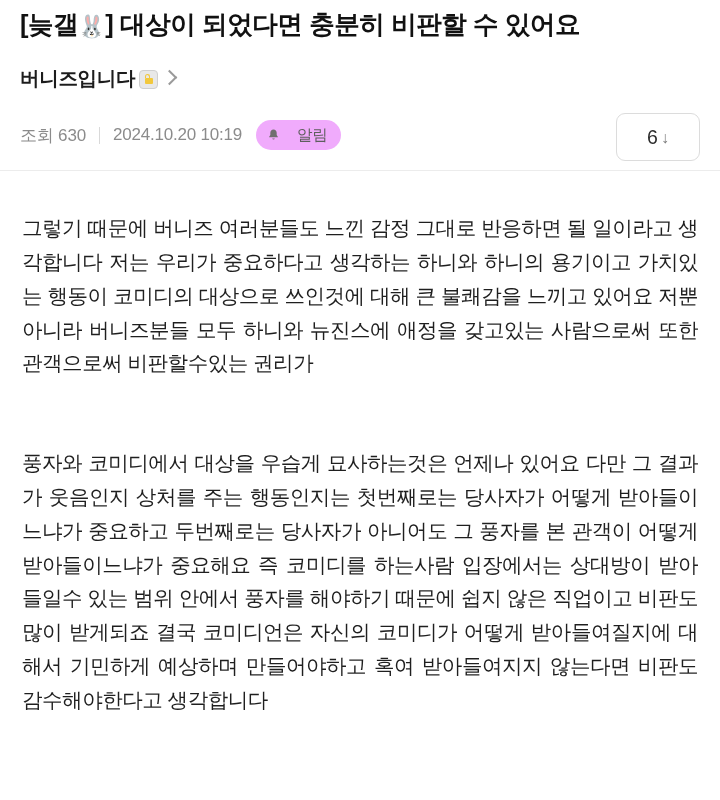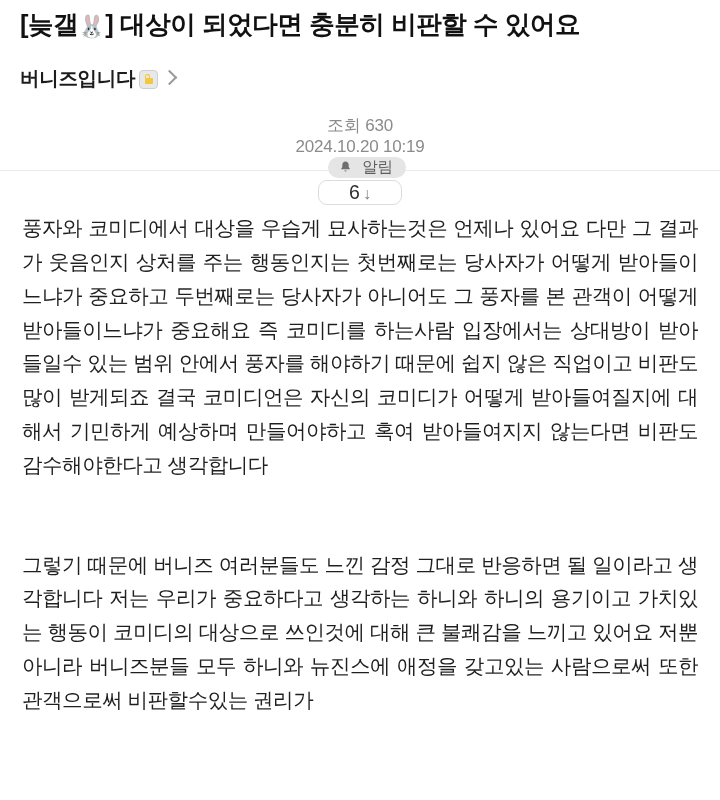--- a/index.html
+++ b/index.html
@@ -100,21 +100,20 @@
     top: -1px;
   }
 
   
   .meta-row {
     display: flex;
     align-items: center;
     margin-top: 22px;
     padding: 0 20px;
     height: 42px;
-    flex-direction: column;
   }
   .views {
     font-size: 17px;
     color: #8b8b8b;
     letter-spacing: -0.2px;
   }
   .meta-divider {
     width: 1px;
     height: 17px;
     background: #d9d9d9;
@@ -122,25 +121,25 @@
   }
   .timestamp {
     font-size: 17px;
     color: #8b8b8b;
     letter-spacing: -0.2px;
   }
   .alarm-chip {
     margin-left: 14px;
     height: 30px;
     border-radius: 16px;
-    background: #e5e5e5;
+    background: #f0abfc;
     display: inline-flex;
     align-items: center;
     padding: 0 13px 0 10px;
-    gap: 9px;
+    gap: 16px;
   }
   .bell-icon {
     width: 15px;
     height: 15px;
     position: relative;
     display: inline-block;
   }
   .bell-icon svg { display: block; }
   .alarm-label {
     font-size: 15.5px;
@@ -234,17 +233,17 @@
 
     <span class="count-box">
       <span class="count-num">6</span>
       <span class="count-arrow">↓</span>
     </span>
   </div>
 
   <div class="section-rule"></div>
 
   <div class="post-body">
+    <p class="paragraph">그렇기 때문에 버니즈 여러분들도 느낀 감정 그대로 반응하면 될 일이라고 생각합니다 저는 우리가 중요하다고 생각하는 하니와 하니의 용기이고 가치있는 행동이 코미디의 대상으로 쓰인것에 대해 큰 불쾌감을 느끼고 있어요 저뿐 아니라 버니즈분들 모두 하니와 뉴진스에 애정을 갖고있는 사람으로써 또한 관객으로써 비판할수있는 권리가</p>
     <p class="paragraph">풍자와 코미디에서 대상을 우습게 묘사하는것은 언제나 있어요 다만 그 결과가 웃음인지 상처를 주는 행동인지는 첫번째로는 당사자가 어떻게 받아들이느냐가 중요하고 두번째로는 당사자가 아니어도 그 풍자를 본 관객이 어떻게 받아들이느냐가 중요해요 즉 코미디를 하는사람 입장에서는 상대방이 받아들일수 있는 범위 안에서 풍자를 해야하기 때문에 쉽지 않은 직업이고 비판도 많이 받게되죠 결국 코미디언은 자신의 코미디가 어떻게 받아들여질지에 대해서 기민하게 예상하며 만들어야하고 혹여 받아들여지지 않는다면 비판도 감수해야한다고 생각합니다</p>
-    <p class="paragraph">그렇기 때문에 버니즈 여러분들도 느낀 감정 그대로 반응하면 될 일이라고 생각합니다 저는 우리가 중요하다고 생각하는 하니와 하니의 용기이고 가치있는 행동이 코미디의 대상으로 쓰인것에 대해 큰 불쾌감을 느끼고 있어요 저뿐 아니라 버니즈분들 모두 하니와 뉴진스에 애정을 갖고있는 사람으로써 또한 관객으로써 비판할수있는 권리가</p>
   </div>
 
 </div>
 
 </body></html>

